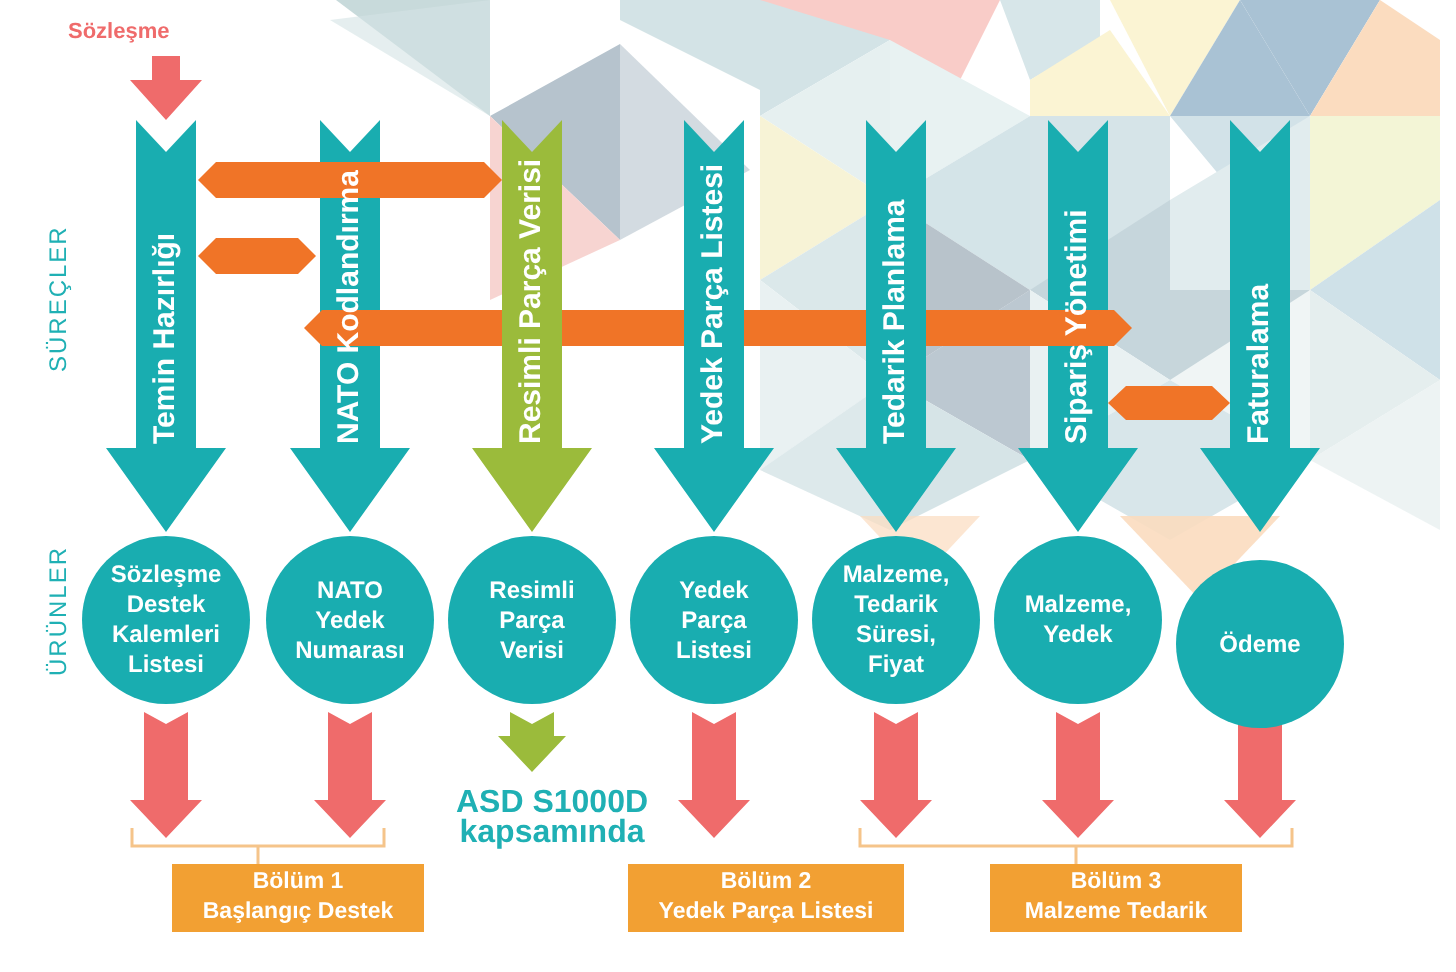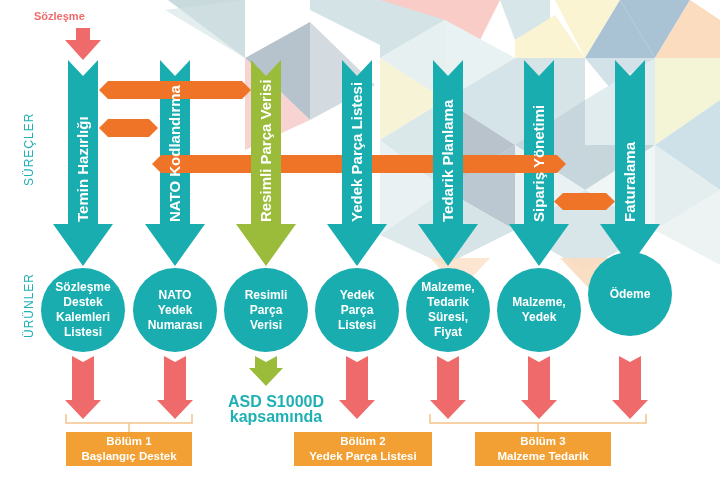--- a/index.html
+++ b/index.html
@@ -2,21 +2,21 @@
 <html><head>
 <meta charset="utf-8">
 <style>
   html,body{margin:0;padding:0;background:#fff;}
   body{width:728px;height:486px;position:relative;overflow:hidden;font-family:"Liberation Sans",sans-serif;}
   #bg{position:absolute;left:0;top:0;width:728px;height:486px;}
   #diagram{position:absolute;left:0;top:0;width:728px;height:486px;}
   .vtext{position:absolute;color:#fff;font-weight:bold;font-size:15px;white-space:nowrap;transform-origin:left top;transform:rotate(-90deg);}
   .side-label{position:absolute;color:#1fb0b4;font-size:12px;letter-spacing:1px;white-space:nowrap;transform-origin:left top;transform:rotate(-90deg);}
   .circle{position:absolute;width:84px;height:84px;border-radius:50%;background:#19adb0;display:flex;align-items:center;justify-content:center;text-align:center;color:#fff;font-weight:bold;font-size:12px;line-height:15px;}
-  .section-box{position:absolute;background:#f2a033;color:#fff;font-weight:bold;font-size:11.5px;line-height:15px;text-align:center;display:flex;flex-direction:column;justify-content:center;}
+  .section-box{position:absolute;background:#f2a033;color:#fff;font-weight:bold;font-size:11.5px;line-height:15px;text-align:center;display:flex;flex-direction:column;justify-content:center;margin-left:20px;}
   .title-top{position:absolute;left:34px;top:10px;color:#ef6b6b;font-weight:bold;font-size:11px;}
   .note{position:absolute;left:226px;top:394px;width:100px;text-align:center;color:#1fb0b4;font-weight:bold;font-size:16px;line-height:15px;}
 </style>
 </head>
 <body>
 
 <svg id="bg" viewBox="0 0 728 486">
   <polygon points="168,0 245,0 245,58" fill="#c8dadb"></polygon>
   <polygon points="245,0 245,58 165,10" fill="#d4e3e4" opacity="0.6"></polygon>
   <polygon points="245,58 310,22 310,120" fill="#b6c3cd"></polygon>
@@ -147,36 +147,36 @@
         <div>Süresi,</div>
         <div>Fiyat</div>
       </div>
     </div>
     <div class="circle" style="left: 497px; top: 268px;">
       <div>
         <div>Malzeme,</div>
         <div>Yedek</div>
       </div>
     </div>
-    <div class="circle" style="left: 588px; top: 252px;">
+    <div class="circle" style="left: 588px; top: 280px;">
       <div>
         <div>Ödeme</div>
       </div>
     </div>
   </div>
 
 <div class="note">
   <div>ASD S1000D</div>
   <div>kapsamında</div>
 </div>
 
 <div class="section-box" style="left:66px;top:432px;width:126px;height:34px;">
   <div>Bölüm 1</div>
   <div>Başlangıç Destek</div>
 </div>
 <div class="section-box" style="left:294px;top:432px;width:138px;height:34px;">
   <div>Bölüm 2</div>
   <div>Yedek Parça Listesi</div>
 </div>
-<div class="section-box" style="left:475px;top:432px;width:136px;height:34px;">
+<div class="section-box" style="left:475px;top:432px;width:126px;height:34px;">
   <div>Bölüm 3</div>
   <div>Malzeme Tedarik</div>
 </div>
 
 </body></html>

